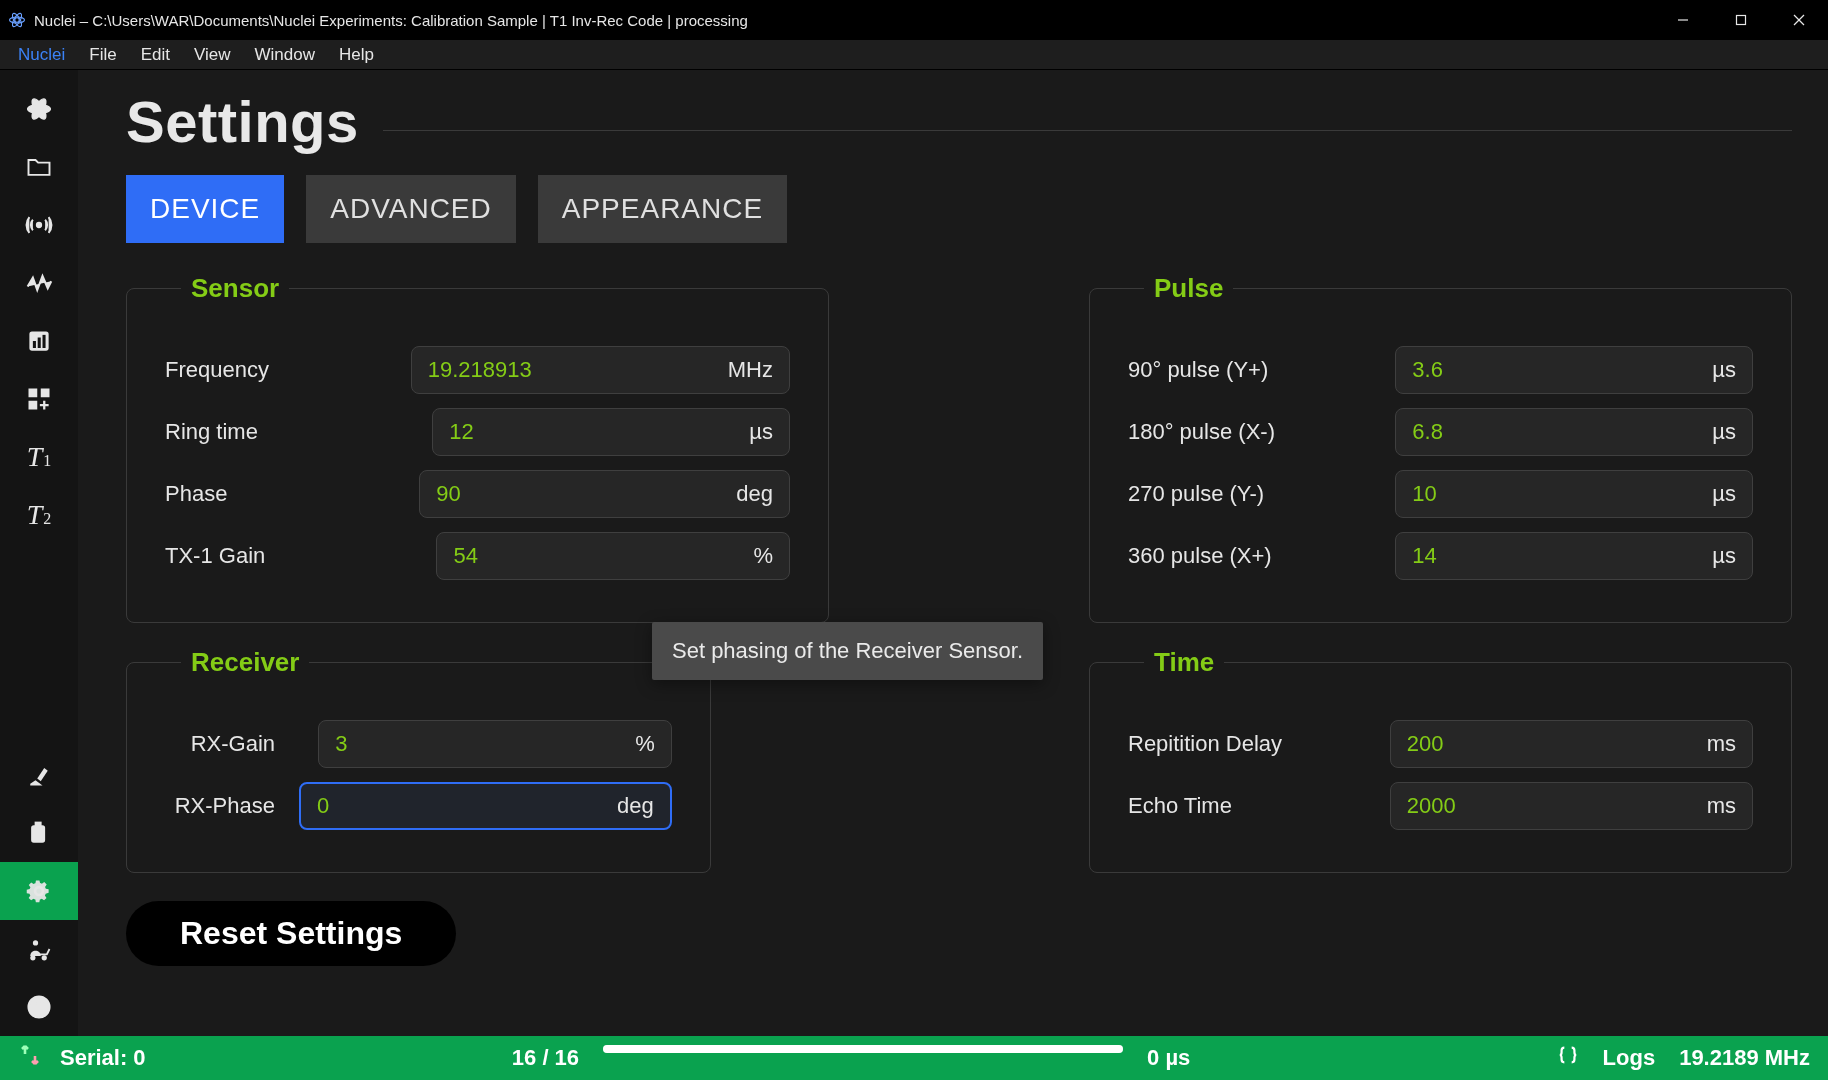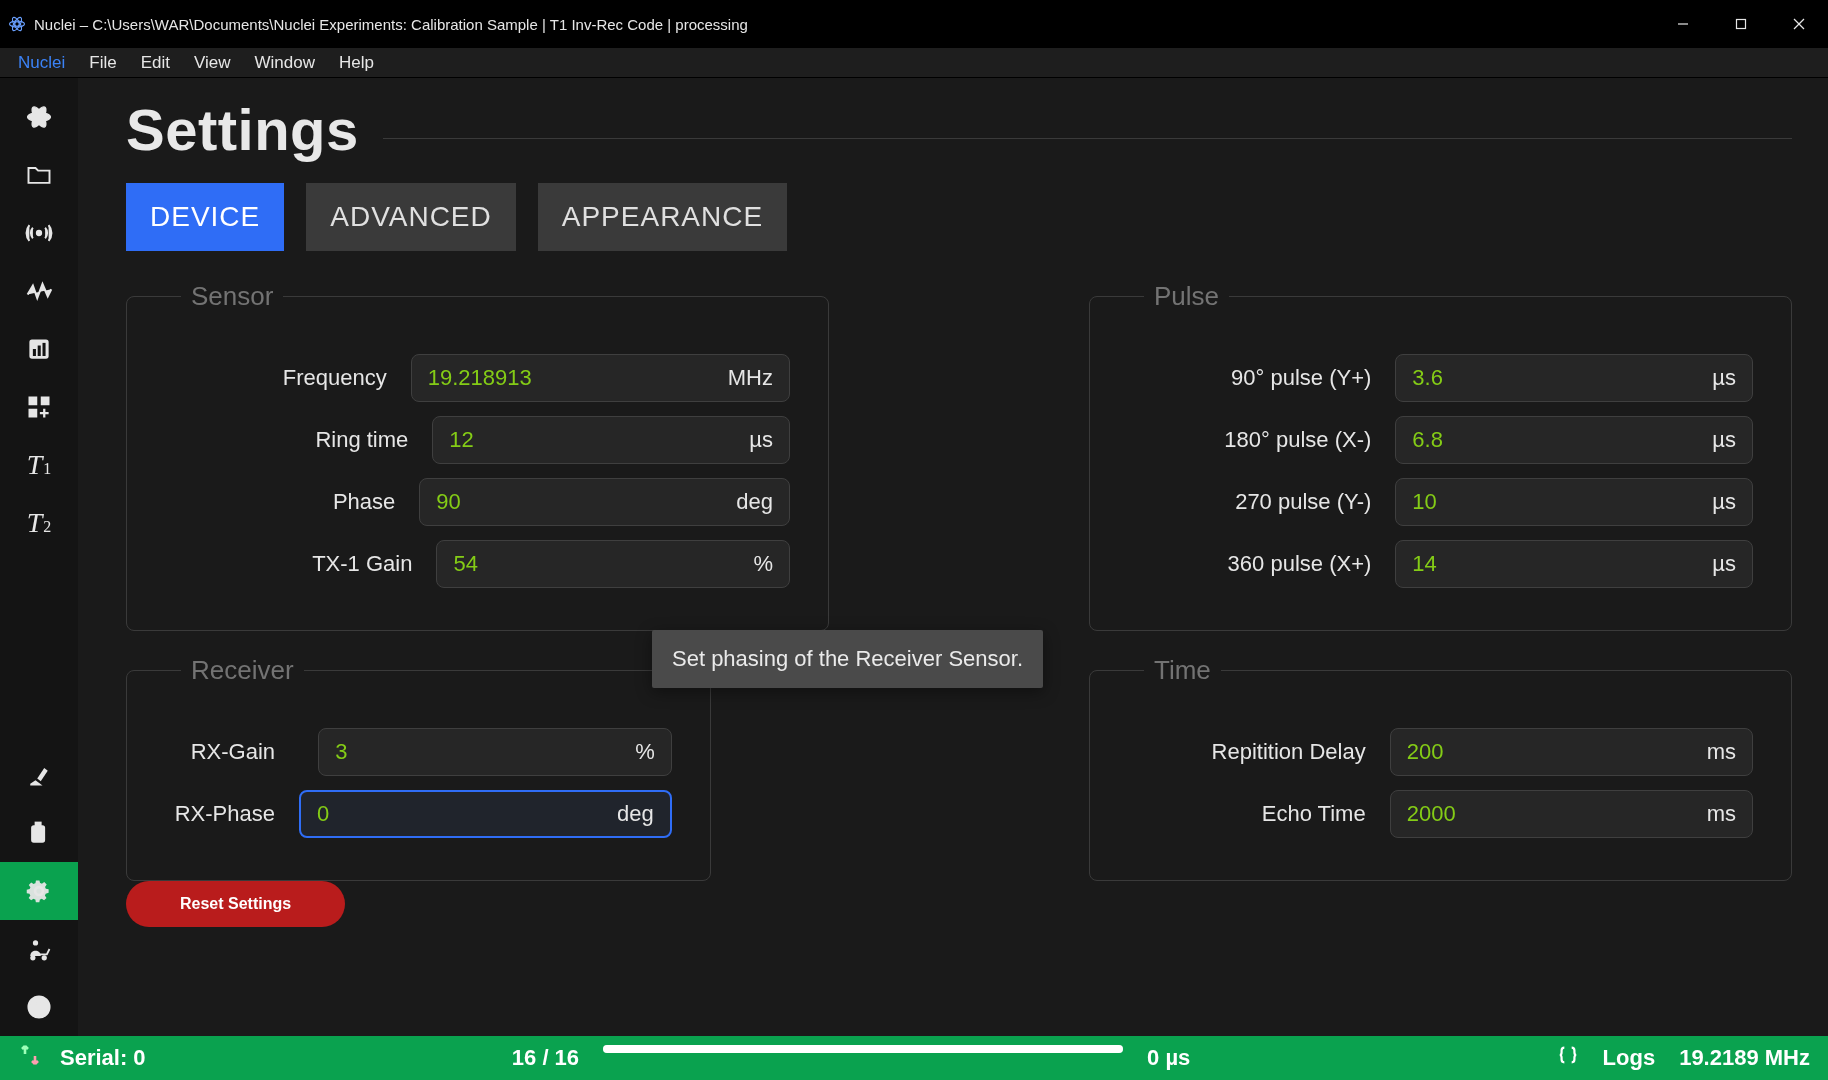--- a/index.html
+++ b/index.html
@@ -1,20 +1,20 @@
 <!DOCTYPE html>
 <html><head>
 <meta charset="utf-8">
 <style>
   * { box-sizing: border-box; margin: 0; padding: 0; }
   html, body { width: 1828px; height: 1080px; overflow: hidden; font-family: "Segoe UI", Arial, sans-serif; background: #000; color: #e6e6e6; }
   .window { display: flex; flex-direction: column; width: 100%; height: 100%; background: #1a1a1a; }
 
   
-  .titlebar { height: 48px; background: #000; display: flex; align-items: center; justify-content: space-between; font-size: 15px; color: #e6e6e6; }
+  .titlebar { height: 40px; background: #000; display: flex; align-items: center; justify-content: space-between; font-size: 15px; color: #e6e6e6; }
   .titlebar-left { display: flex; align-items: center; padding-left: 8px; gap: 8px; }
   .titlebar-icon { width: 18px; height: 18px; display: flex; align-items: center; justify-content: center; }
   .win-controls { display: flex; height: 100%; }
   .win-btn { width: 58px; height: 100%; display: flex; align-items: center; justify-content: center; color: #e6e6e6; }
   .win-btn svg { width: 12px; height: 12px; }
 
   
   .menubar { height: 30px; background: #1e1e1e; display: flex; align-items: center; padding: 0 6px; gap: 0; font-size: 17px; color: #e6e6e6; border-bottom: 1px solid #000; }
   .menubar .menu-item { padding: 4px 12px; cursor: default; }
   .menubar .menu-item.app { color: #3b82f6; }
@@ -37,36 +37,36 @@
   .page-title { font-size: 58px; font-weight: 800; letter-spacing: 0.5px; color: #e8e8e8; font-family: "Segoe UI", Arial, sans-serif; }
   .title-rule { flex: 1; height: 0; border-top: 1px solid #3a3a3a; margin-top: 18px; }
 
   .tabs { display: flex; gap: 22px; margin-bottom: 30px; }
   .tab { padding: 18px 24px; background: #3a3a3a; color: #e0e0e0; font-size: 28px; letter-spacing: 1px; font-weight: 500; cursor: pointer; }
   .tab.active { background: #2f6df6; color: #fff; }
 
   .grid { display: grid; grid-template-columns: 1fr 1fr; column-gap: 260px; row-gap: 24px; }
 
   fieldset.group { border: 1px solid #3a3a3a; border-radius: 8px; padding: 28px 26px 28px 26px; position: relative; }
-  fieldset.group legend { font-size: 26px; font-weight: 400; color: #737373; padding: 0 10px; margin-left: 28px; }
+  fieldset.group legend { font-size: 26px; font-weight: 700; color: #84cc16; padding: 0 10px; margin-left: 28px; }
 
   .row { display: flex; align-items: center; justify-content: space-between; gap: 24px; margin: 14px 12px; }
-  .row label { font-size: 22px; color: #e6e6e6; text-align: right; flex: 1; }
+  .row label { font-size: 22px; color: #e6e6e6; flex: 1; }
   .input-wrap { display: flex; align-items: center; background: #262626; border: 1px solid #3f3f3f; border-radius: 8px; height: 48px; padding: 0 16px; min-width: 240px; }
   .input-wrap.focused { border: 2px solid #2f6df6; background: #20242c; }
   .input-wrap input { flex: 1; background: transparent; border: none; outline: none; color: #84cc16; font-size: 22px; }
   .input-wrap .unit { font-size: 22px; color: #e6e6e6; margin-left: 12px; }
 
   .receiver .input-wrap { min-width: 170px; }
   .receiver .row label { flex: 0 0 110px; text-align: right; }
   .receiver { width: 400px; }
 
   .tooltip { position: absolute; left: 574px; top: 552px; background: #4a4a4a; color: #eaeaea; font-size: 22px; padding: 14px 20px; border-radius: 2px; max-width: 400px; line-height: 1.35; box-shadow: 0 4px 16px rgba(0,0,0,0.4); }
 
-  .reset-btn { background: #b91c1c; color: #fff; border: none; border-radius: 999px; font-size: 16px; font-weight: 700; padding: 14px 54px; cursor: pointer; }
+  .reset-btn { margin-top: 28px; background: #000000; color: #fff; border: none; border-radius: 999px; font-size: 32px; font-weight: 700; padding: 14px 54px; cursor: pointer; }
 
   
   .statusbar { height: 44px; background: #0aa24f; display: flex; align-items: center; color: #fff; font-size: 22px; padding: 0 18px; gap: 24px; font-weight: 600; }
   .statusbar .sb-left { display: flex; align-items: center; gap: 18px; }
   .statusbar .sb-center { flex: 1; display: flex; justify-content: center; gap: 24px; }
   .statusbar .sb-right { display: flex; align-items: center; gap: 24px; }
   .progress { width: 520px; height: 8px; background: rgba(255,255,255,0.35); border-radius: 4px; position: relative; overflow: hidden; }
   .progress .bar { position: absolute; left: 0; top: 0; bottom: 0; width: 100%; background: #fff; }
 
   .sensor .input-wrap { min-width: 250px; }

